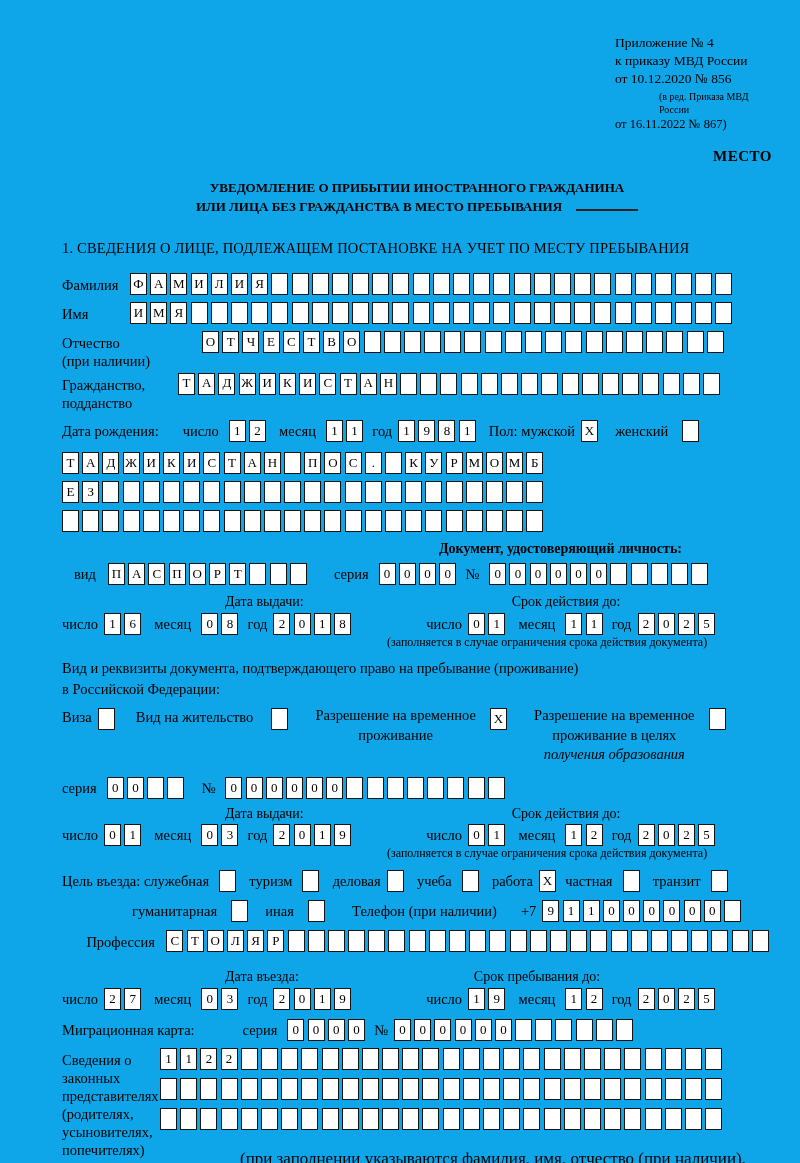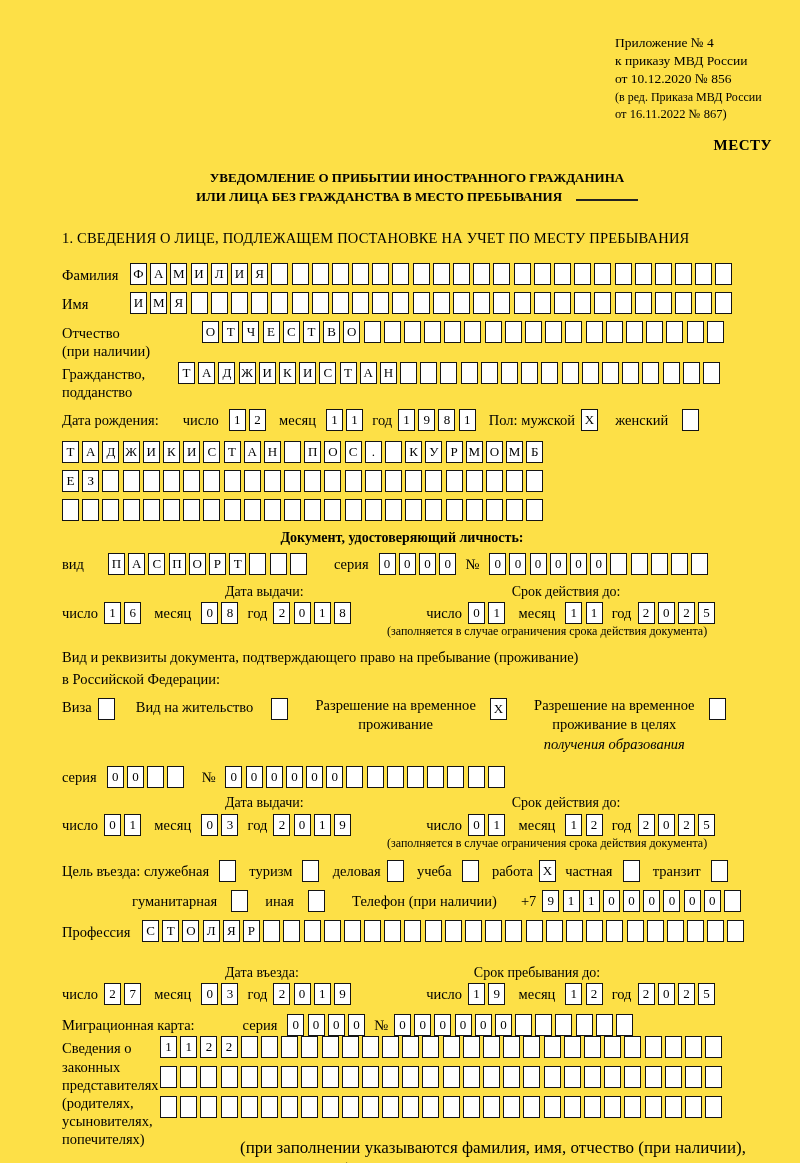--- a/index.html
+++ b/index.html
@@ -1,67 +1,67 @@
 <!DOCTYPE html>
 <html><head>
 <meta charset="utf-8">
 <style>
   html,body{margin:0;padding:0;background:#fff;}
   .page{
     width:800px;height:1163px;box-sizing:border-box;
     padding:34px 28px 16px 62px;
-    background:#fde047;color:#000;
+    background:#0ea5e9;color:#000;
     font-family:"Liberation Serif","DejaVu Serif",serif;
     font-size:14.5px;line-height:1.25;
     position:relative;overflow:hidden;
   }
   .hdr{margin-left:553px;font-size:13.5px;line-height:1.32;}
-  .hdr .small{font-size:12px;margin-top:3px;line-height:1.3;}
+  .hdr .small{font-size:10px;margin-top:3px;line-height:1.3;margin-left:44px;}
   .hdr .small2{font-size:12.5px;line-height:1.3;}
   .forma{text-align:right;font-weight:bold;margin-top:14px;font-size:15px;letter-spacing:.5px;}
   .title{text-align:center;font-weight:bold;font-size:13px;margin-top:14px;line-height:1.45;}
   .blank{display:inline-block;width:62px;border-bottom:2px solid #222;margin-left:14px;}
   .sect{font-weight:normal;font-size:14.5px;margin-top:22px;margin-bottom:16px;letter-spacing:.2px;}
   .frow{display:flex;align-items:flex-start;margin-bottom:7px;}
   .flabel{flex:none;padding-top:3px;}
   .w68{width:68px;}  .w140{width:140px;} .w116{width:116px;} .w148{width:148px;} .w46{width:46px;} .w98{width:98px;}
   .cells{display:inline-flex;flex:none;}
   .cell{
     flex:none;width:15px;height:20px;border:1.6px solid #141414;
     margin-right:3.2px;display:inline-flex;align-items:center;justify-content:center;
     font-size:13px;font-family:"Liberation Serif","DejaVu Serif",serif;background:#fff;
   }
-  .inline{display:flex;align-items:center;flex-wrap:nowrap;}
+  .inline{display:flex;align-items:center;flex-wrap:nowrap;text-align:center;}
   .lbl{flex:none;}
   .ml6{margin-left:6px;} .ml10{margin-left:10px;} .ml14{margin-left:14px;} .ml18{margin-left:18px;} .ml24{margin-left:24px;}
   .note{font-size:12px;margin-left:325px;margin-top:-2px;margin-bottom:9px;}
   .subhead{display:flex;font-size:14px;margin-bottom:2px;}
   .subhead .h1{margin-left:163px;} .subhead .h2{margin-left:208px;}
   .subhead3 .h2{margin-left:175px;}
-  .docheading{text-align:center;font-weight:bold;font-size:14px;margin:4px 0 6px 60px;width:560px;}
+  .docheading{text-align:right;font-weight:bold;font-size:14px;margin:4px 0 6px 60px;width:560px;}
   .plain{margin-bottom:3px;}
   .permits{display:flex;align-items:flex-start;margin-top:8px;margin-bottom:12px;}
   .permits .cbox{margin-top:2px;}
   .center2{text-align:center;line-height:1.35;}
   .repnote{font-size:17px;margin-top:14px;margin-left:80px;}
 </style>
 </head>
 <body>
 
 <div class="page">
 
   <div class="hdr">
     <div>Приложение № 4</div>
     <div>к приказу МВД России</div>
     <div>от 10.12.2020 № 856</div>
     <div class="small">(в ред. Приказа МВД России</div>
     <div class="small2">от 16.11.2022 № 867)</div>
   </div>
 
-  <div class="forma">МЕСТУ</div>
+  <div class="forma">МЕСТО</div>
 
   <div class="title">
     <div>УВЕДОМЛЕНИЕ О ПРИБЫТИИ ИНОСТРАННОГО ГРАЖДАНИНА</div>
     <div><span>ИЛИ ЛИЦА БЕЗ ГРАЖДАНСТВА В МЕСТО ПРЕБЫВАНИЯ</span><span class="blank"></span></div>
   </div>
 
   <div class="sect">1. СВЕДЕНИЯ О ЛИЦЕ, ПОДЛЕЖАЩЕМ ПОСТАНОВКЕ НА УЧЕТ ПО МЕСТУ ПРЕБЫВАНИЯ</div>
 
   <div class="frow">
     <div class="flabel w68">Фамилия</div>
@@ -545,21 +545,21 @@
         <div class="cell">0</div>
         <div class="cell">0</div>
         <div class="cell">0</div>
         <div class="cell">0</div>
         <div class="cell">0</div>
         <div class="cell">0</div>
         <div class="cell"></div>
       </span>
   </div>
 
-  <div class="frow" style="margin-bottom:22px;">
+  <div class="frow" style="margin-bottom:16px;justify-content:flex-end;">
     <div class="flabel" style="width:80px;">Профессия</div>
     <div class="cells">
         <div class="cell">С</div>
         <div class="cell">Т</div>
         <div class="cell">О</div>
         <div class="cell">Л</div>
         <div class="cell">Я</div>
         <div class="cell">Р</div>
         <div class="cell"></div>
         <div class="cell"></div>
@@ -622,21 +622,21 @@
       </span>
     <span class="lbl ml6">год</span>
     <span class="cells ml6">
         <div class="cell">2</div>
         <div class="cell">0</div>
         <div class="cell">2</div>
         <div class="cell">5</div>
       </span>
   </div>
 
-  <div class="inline" style="">
+  <div class="inline" style="margin-bottom:7px;">
     <span class="lbl">Миграционная карта:</span>
     <span class="lbl" style="margin-left:48px;">серия</span>
     <span class="cells ml10">
         <div class="cell">0</div>
         <div class="cell">0</div>
         <div class="cell">0</div>
         <div class="cell">0</div>
       </span>
     <span class="lbl ml6">№</span>
     <span class="cells ml6">

